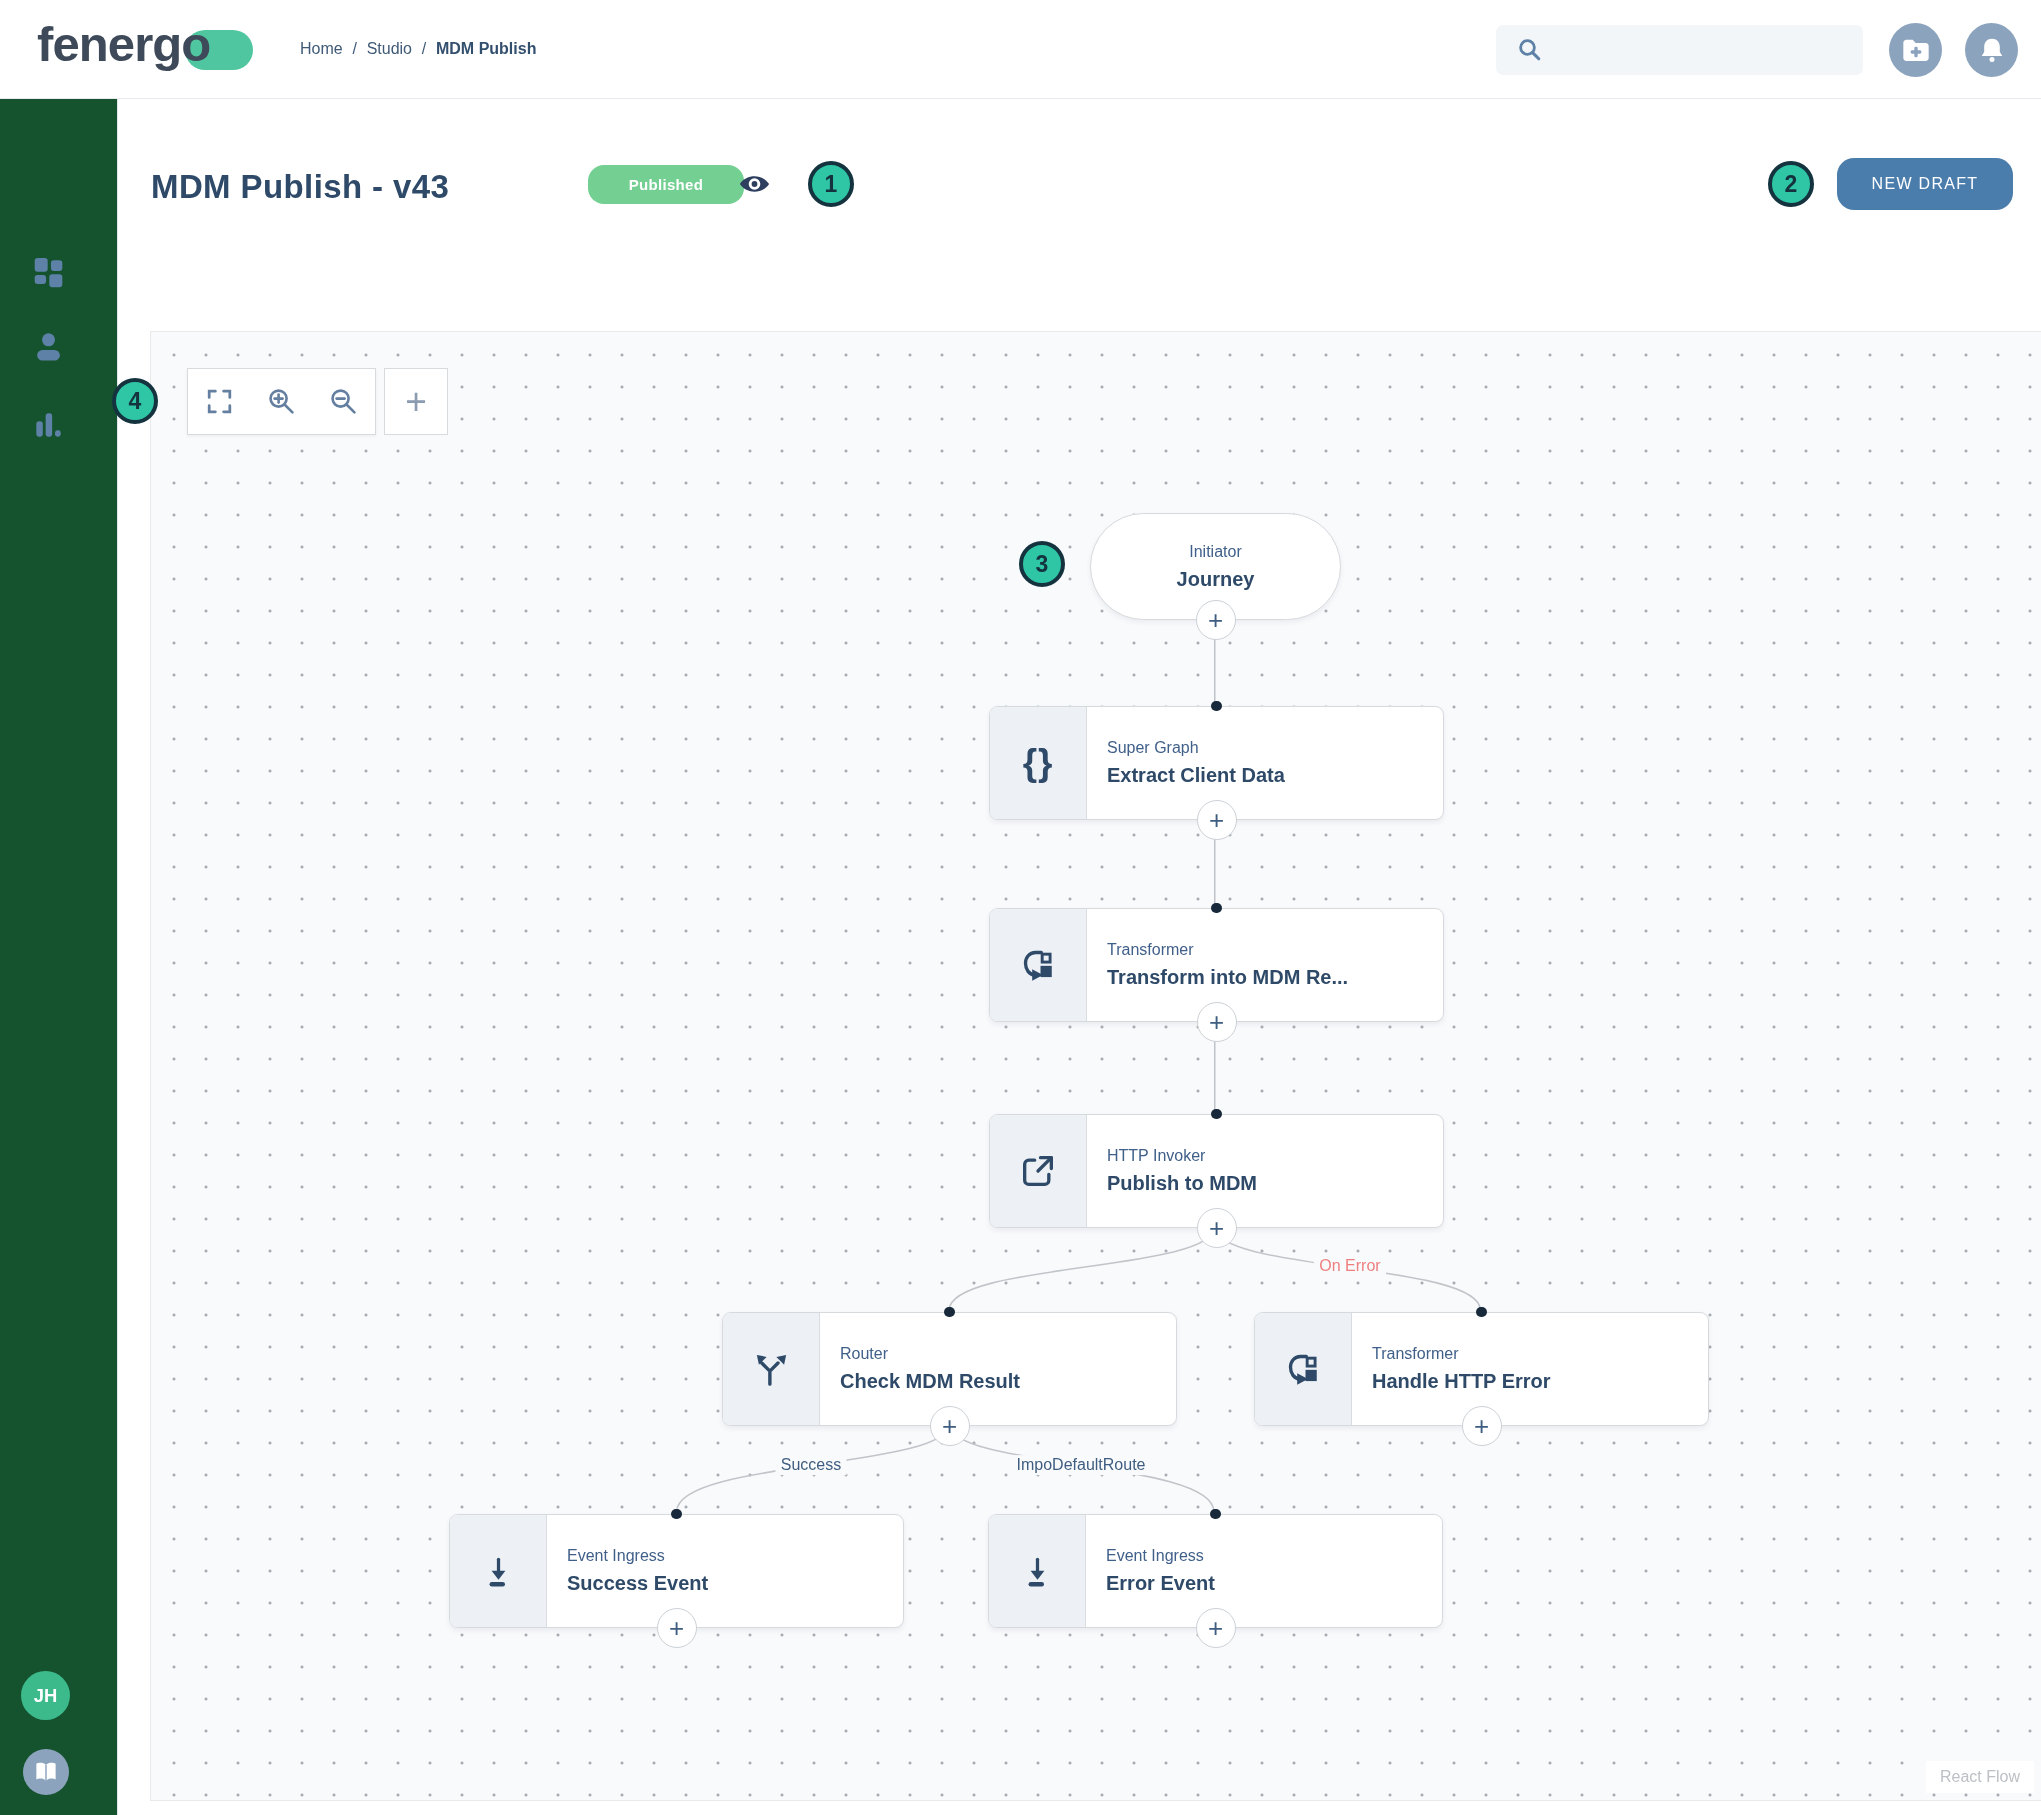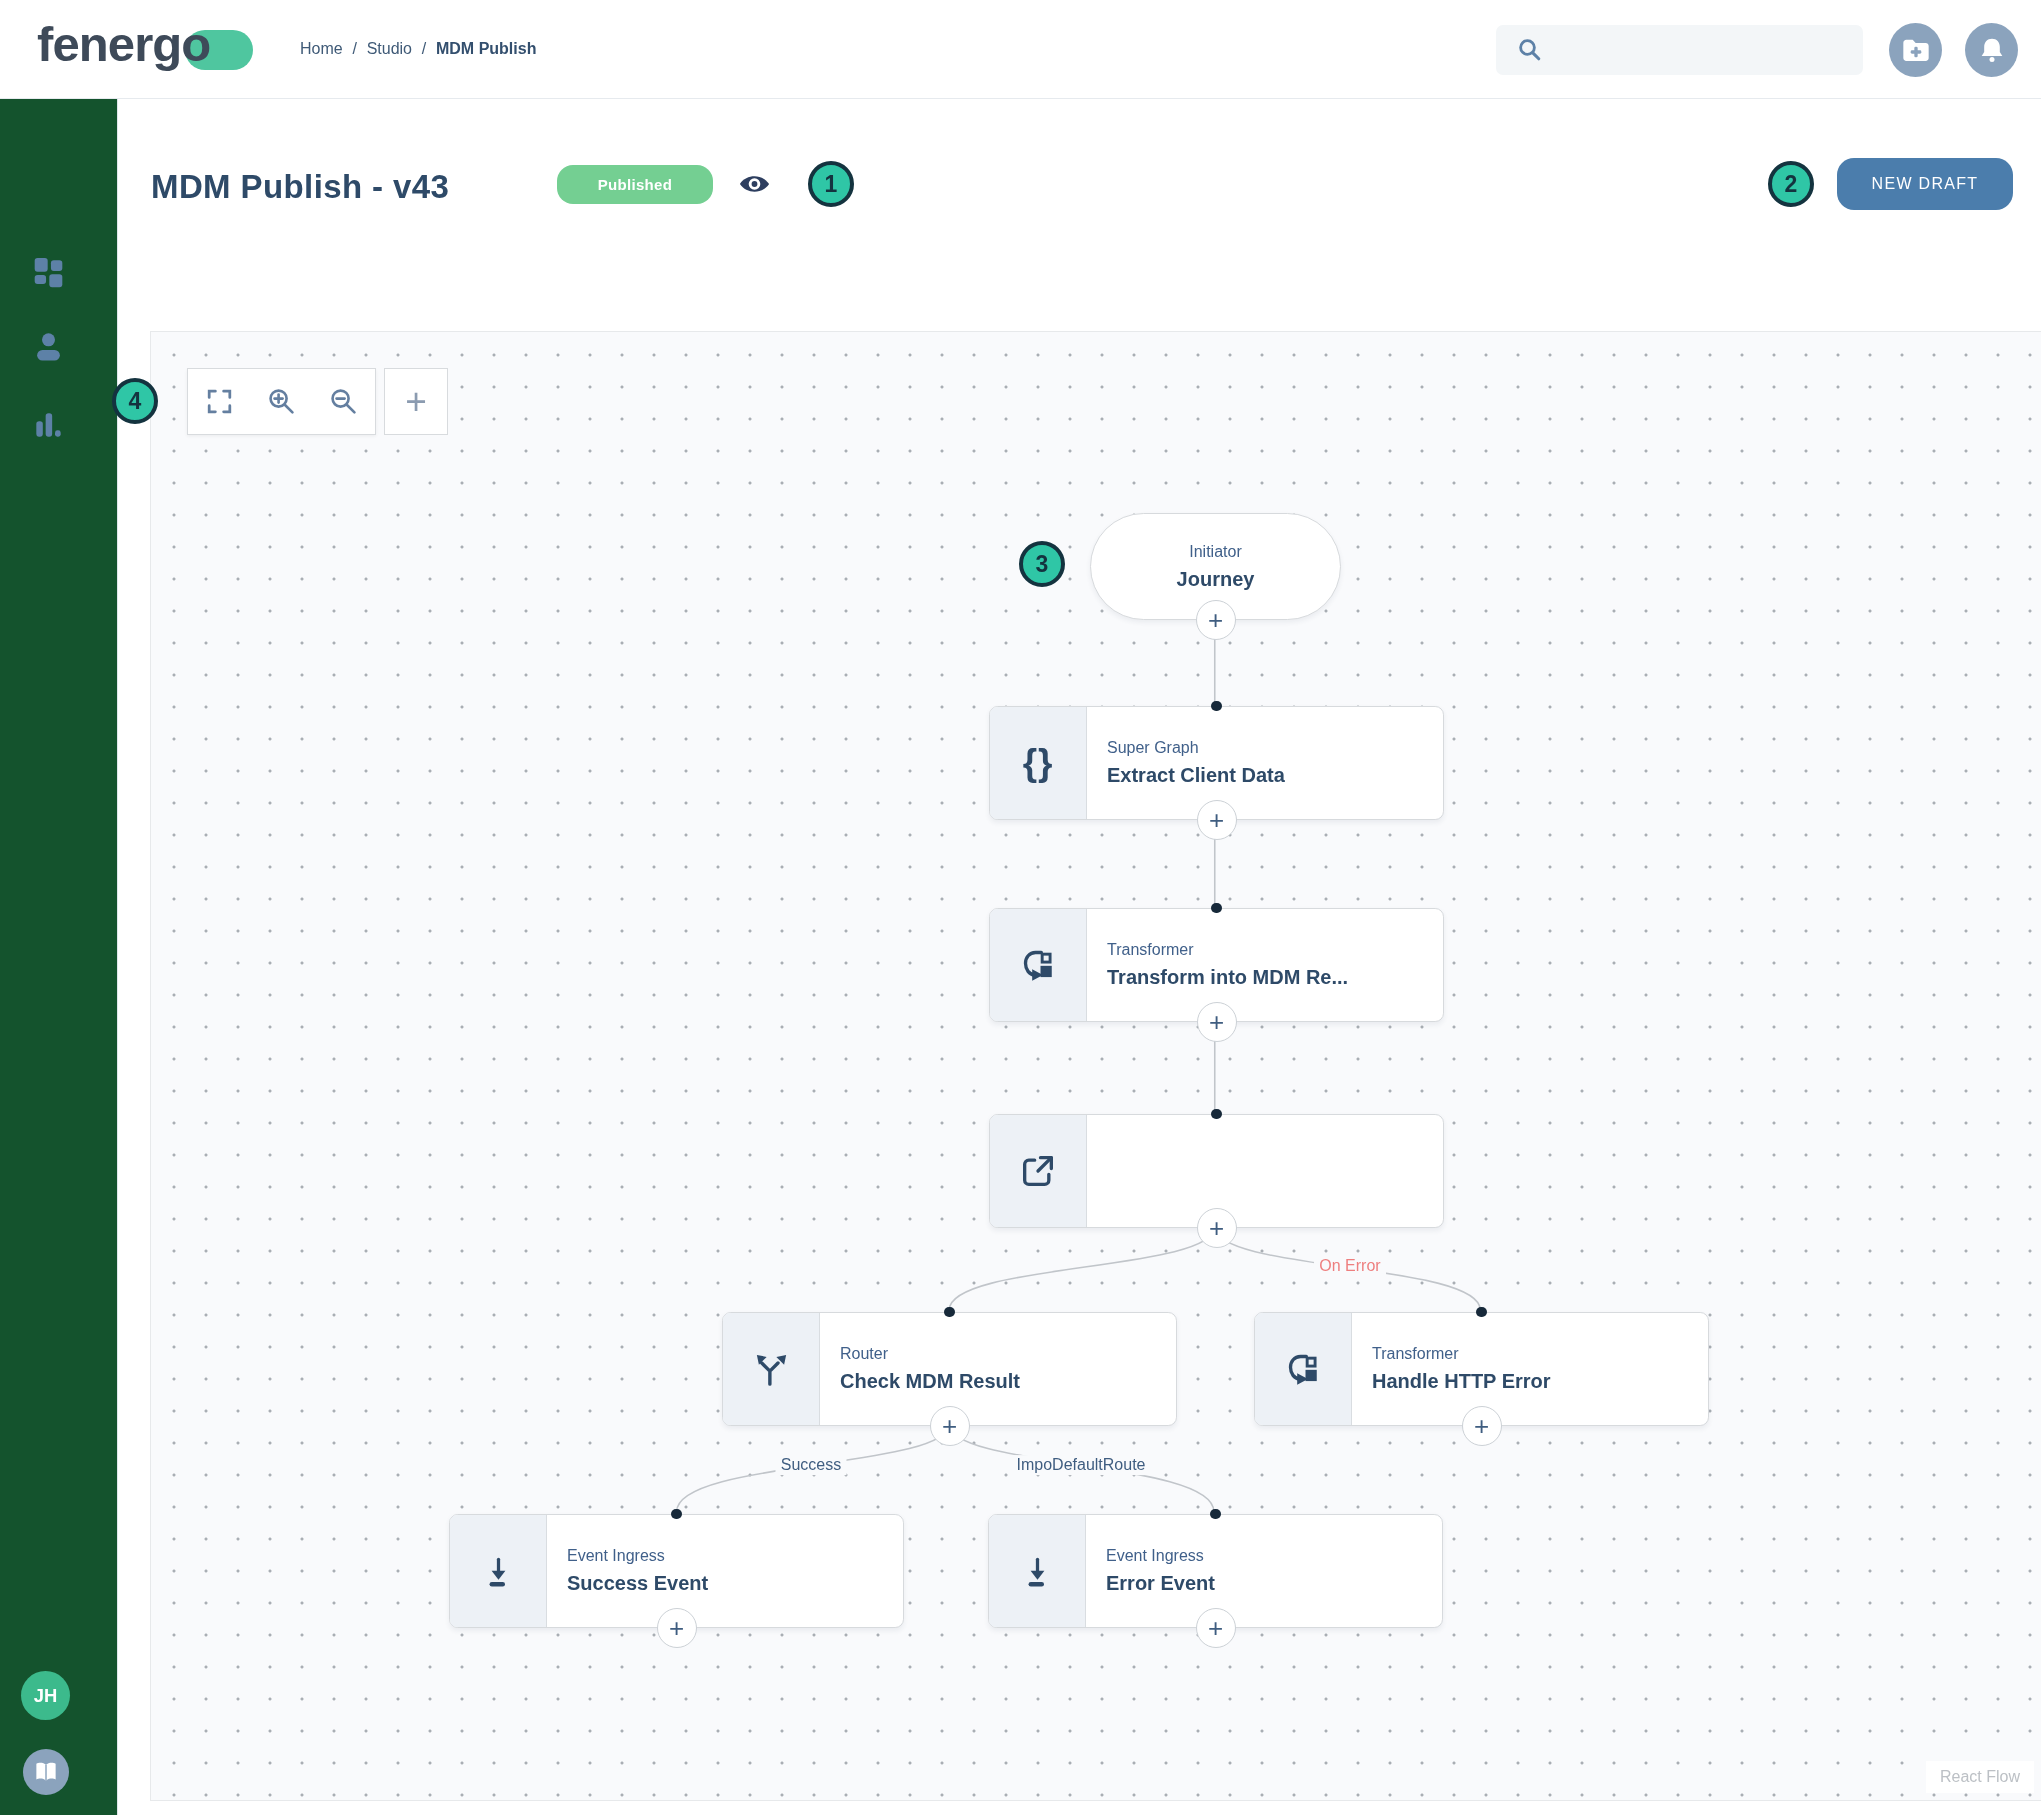--- a/index.html
+++ b/index.html
@@ -37,21 +37,21 @@
   .avatar { position:absolute; left:21px; top:1572px; width:49px; height:49px; border-radius:50%;
     background:#3cba8c; color:#fff; font-size:18.4px; font-weight:700; display:flex;
     align-items:center; justify-content:center; cursor:pointer; }
   .side-circle { position:absolute; left:23px; width:46px; height:46px; border-radius:50%;
     background:#8ba3bd; display:flex; align-items:center; justify-content:center; cursor:pointer; border:none; }
   .side-circle.book { top:1650px; }
 
   
   .page-title { position:absolute; left:151px; top:160px; font-size:33px; font-weight:600;
     color:#2e4a68; letter-spacing:0.4px;margin-top:8px; }
-  .status-badge { position:absolute; left:557px; top:165px; width:156px; height:39px;
+  .status-badge { position:absolute; left:588px; top:165px; width:156px; height:39px;
     background:#74cf92; color:#fff; font-size:15px; font-weight:700; border-radius:16px;
     display:flex; align-items:center; justify-content:center; letter-spacing:0.3px; }
   .eye-btn { position:absolute; left:737px; top:169px; width:35px; height:30px; background:none;
     border:none; cursor:pointer; }
   .new-draft-btn { position:absolute; left:1837px; top:158px; width:176px; height:52px;
     background:#4b7dac; color:#fff; border:none; border-radius:17px; font-size:16px;
     letter-spacing:1.3px; font-weight:500; cursor:pointer; font-family:"Liberation Sans",sans-serif; }
 
   
   .tabs { position:absolute; left:151px; top:248px; display:flex; gap:40px; }
@@ -283,20 +283,24 @@
     </div>
 
     <div class="node n-publish">
       <div class="node-icon-sec">
         <svg width="40" height="40" viewBox="0 0 48 48" fill="none" stroke="#2e4a68" stroke-width="4" stroke-linecap="round" stroke-linejoin="round">
           <path d="M20 11 H13 c-2.8 0-5 2.2-5 5 v19 c0 2.8 2.2 5 5 5 h19 c2.8 0 5-2.2 5-5 v-7"></path>
           <path d="M27 8 h13 v13"></path>
             <path d="M40 8 L24 24"></path>
         </svg>
       </div>
+      <div class="node-body">
+        <div class="node-type">HTTP Invoker</div>
+        <div class="node-title">Publish to MDM</div>
+      </div>
       <div class="target-dot"></div>
       <button class="plus-btn">+</button>
     </div>
 
     <div class="node n-router">
       <div class="node-icon-sec">
         <svg width="39" height="39" viewBox="0 0 48 48">
           <path d="M22 42 V26 M22 26 L12 16 M22 26 L32 16" fill="none" stroke="#2e4a68" stroke-width="4.2" stroke-linecap="round"></path>
           <polygon points="6,6 18,8.5 8.5,18" fill="#2e4a68"></polygon>
           <polygon points="42,6 30,8.5 39.5,18" fill="#2e4a68"></polygon>

